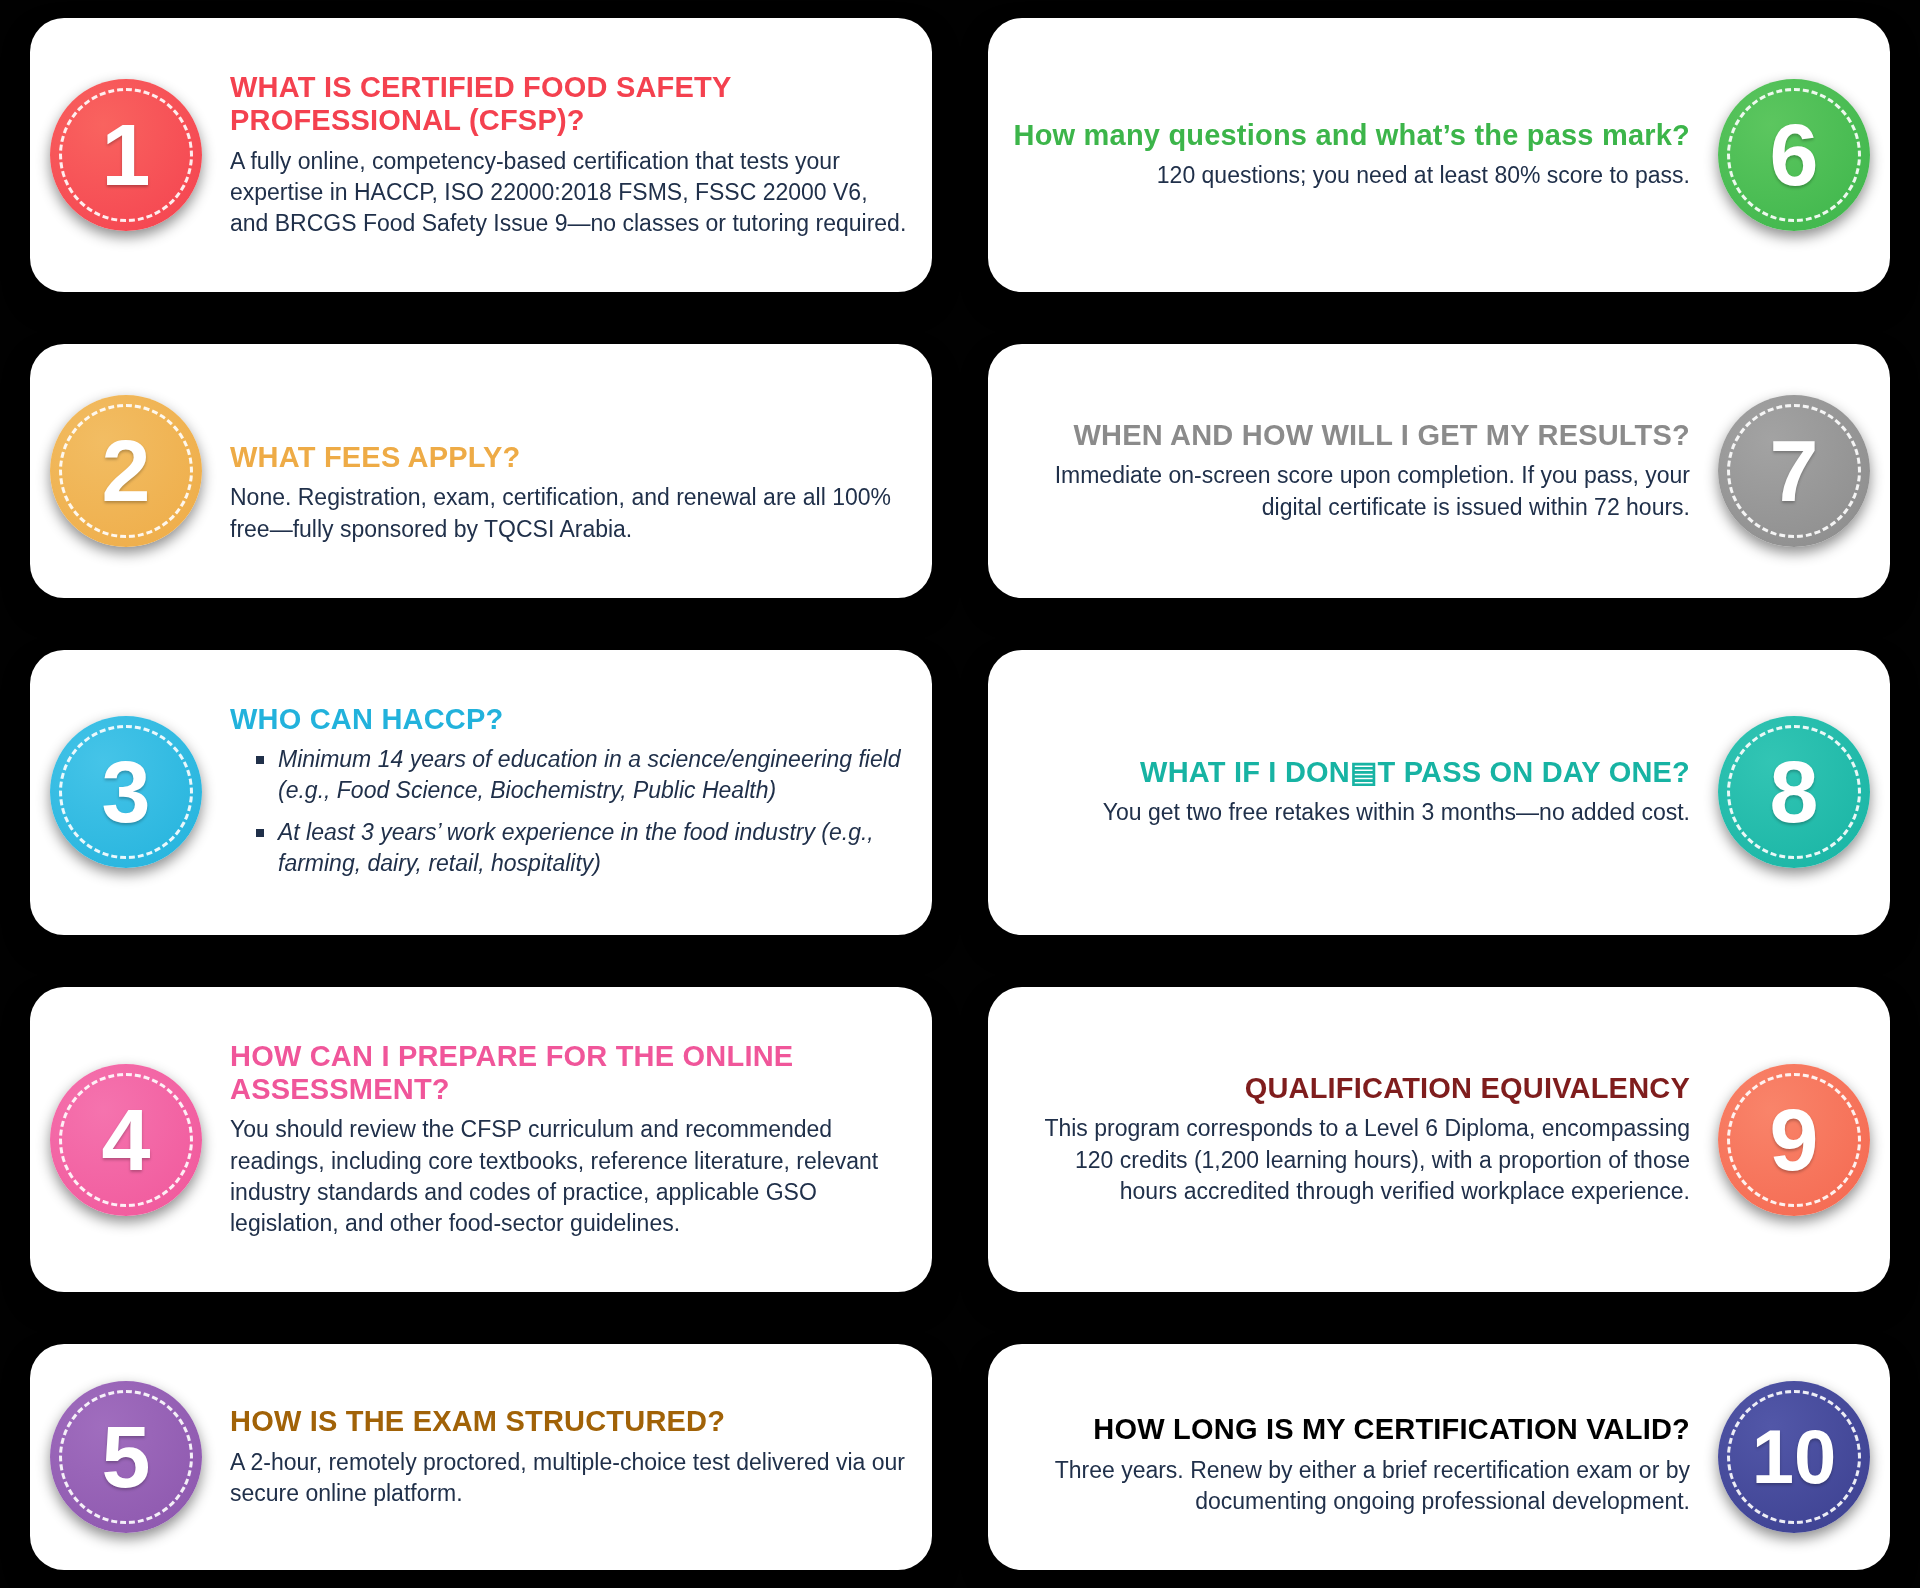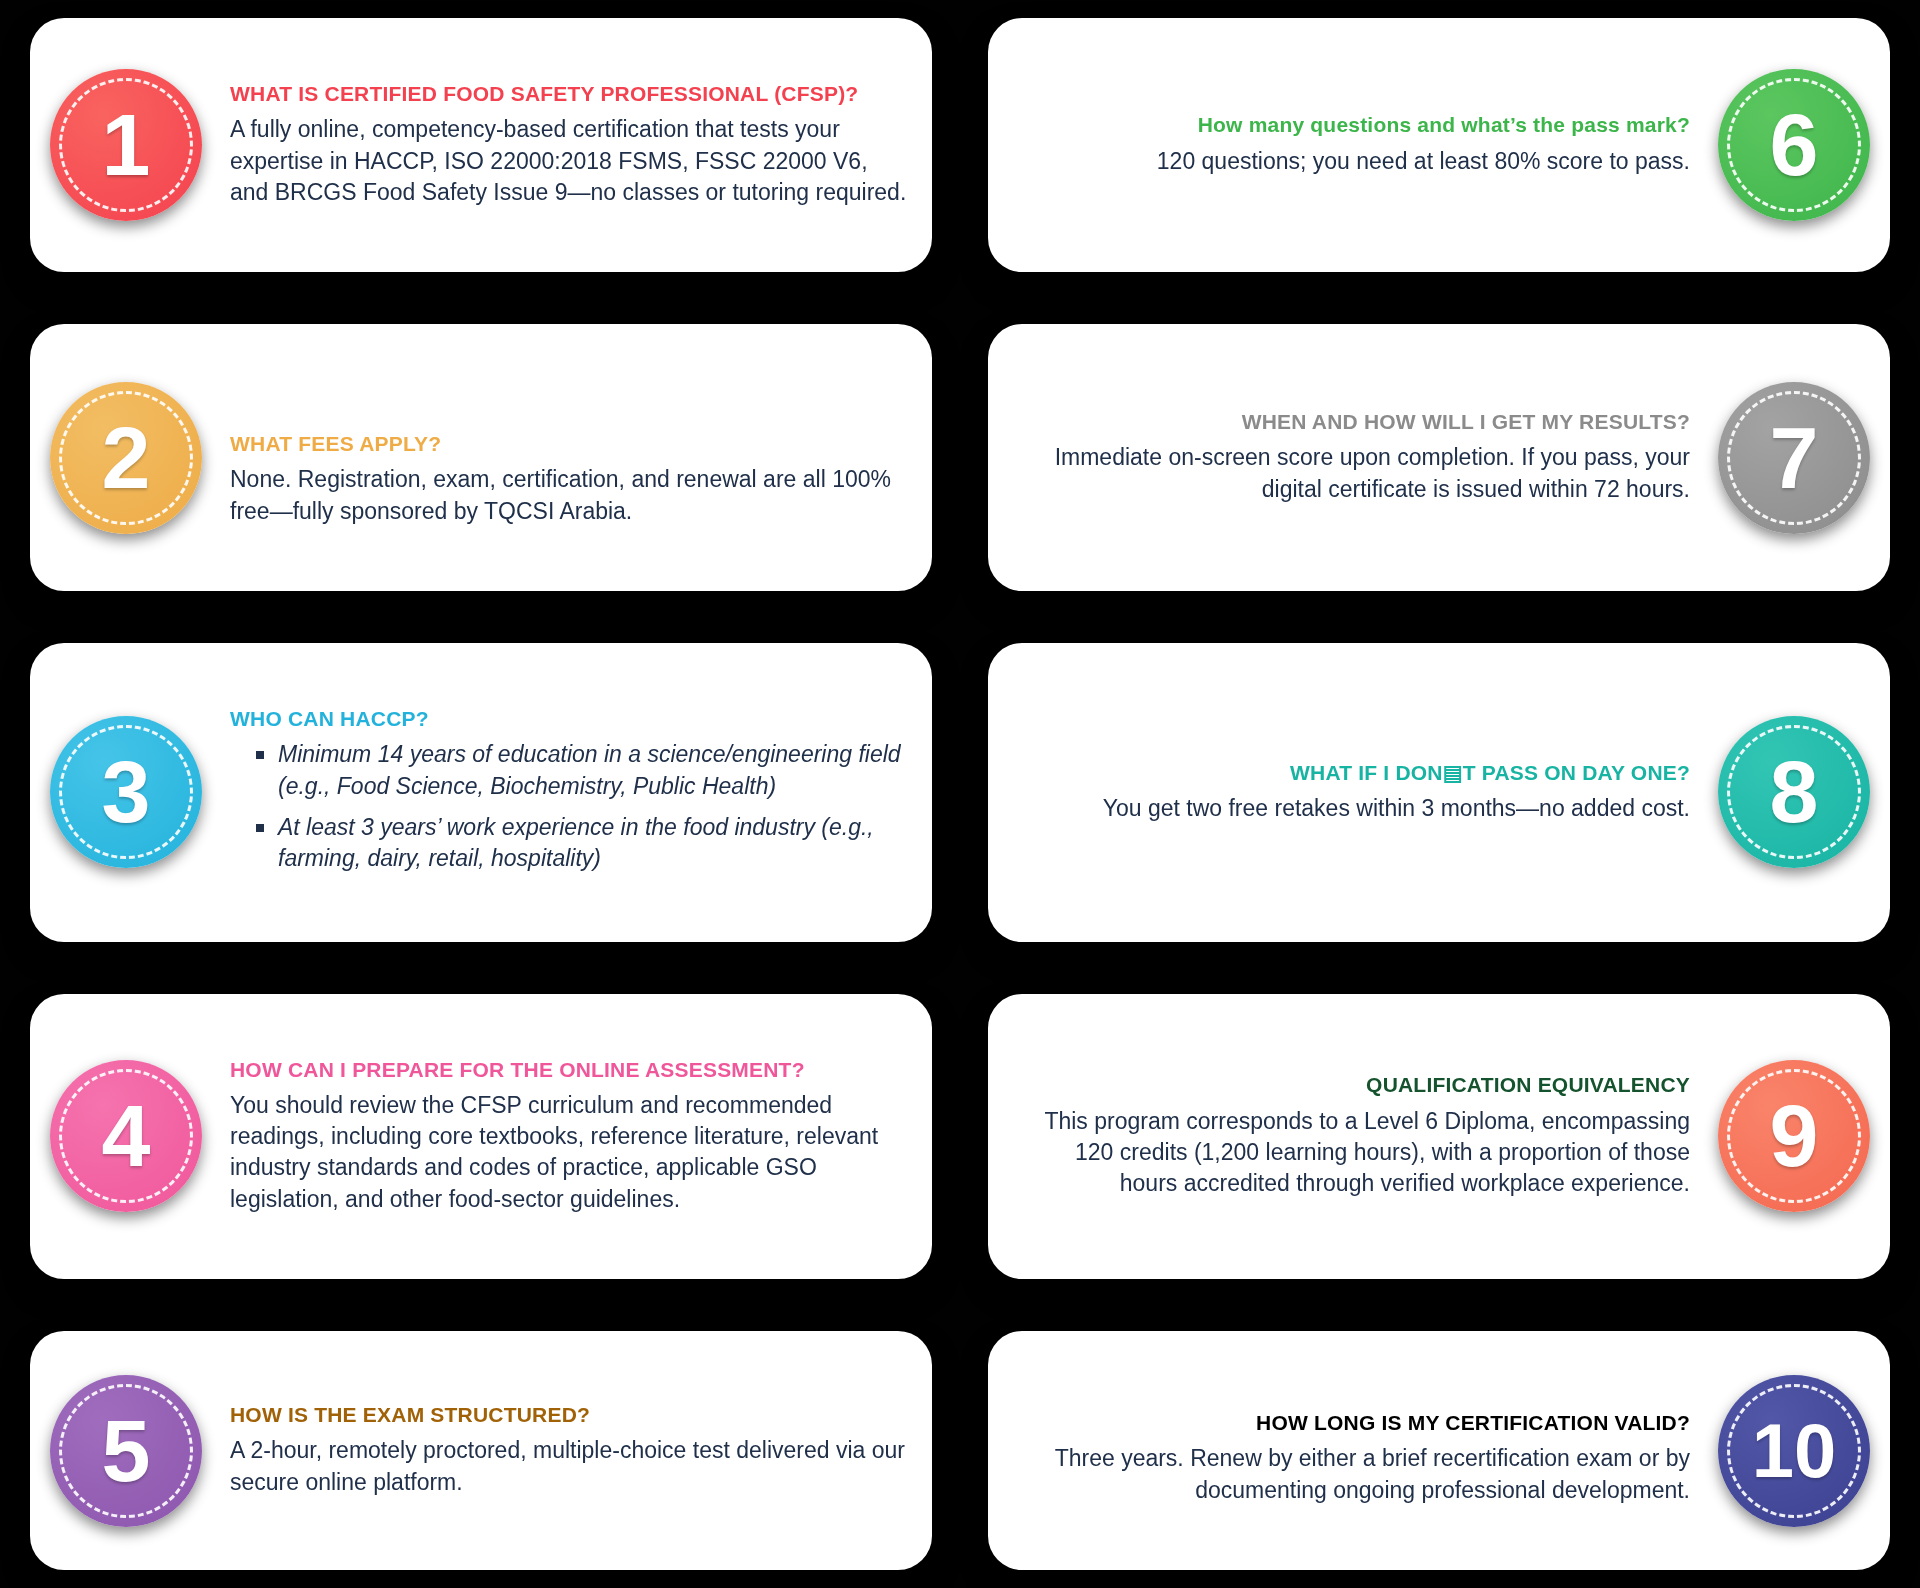--- a/index.html
+++ b/index.html
@@ -76,21 +76,21 @@
     position: relative;
     z-index: 2;
     text-shadow: 0 2px 3px rgba(0,0,0,0.25);
   }
   .card.left .badge { left: 20px; }
   .card.right .badge { right: 20px; }
   .badge.ten { font-size: 76px; }
 
   .content { width: 100%; }
   .card-title {
-    font-size: 21px;
+    font-size: 29px;
     font-weight: bold;
     line-height: 1.15;
     margin: 0 0 8px 0;
     letter-spacing: 0.2px;
   }
   .card-body {
     font-size: 23px;
     color: #20304a;
     line-height: 1.36;
     margin: 0;
@@ -205,21 +205,21 @@
         <p class="card-body">You should review the CFSP curriculum and recommended readings, including core textbooks, reference literature, relevant industry standards and codes of practice, applicable GSO legislation, and other food-sector guidelines.</p>
       </div>
     </div>
 
     <div class="card right">
       <div class="badge" style="right:20px;background:radial-gradient(circle at 35% 30%, #f9846a, #f4674f);">
         <span class="dash"></span>
         <span class="num">9</span>
       </div>
       <div class="content">
-        <h2 class="card-title" style="color:#14532d;">QUALIFICATION EQUIVALENCY</h2>
+        <h2 class="card-title" style="color:#7f1d1d;">QUALIFICATION EQUIVALENCY</h2>
         <p class="card-body">This program corresponds to a Level 6 Diploma, encompassing 120 credits (1,200 learning hours), with a proportion of those hours accredited through verified workplace experience.</p>
       </div>
     </div>
 
     <div class="card left">
       <div class="badge" style="left:20px;background:radial-gradient(circle at 35% 30%, #a06dbe, #8b55ac);">
         <span class="dash"></span>
         <span class="num">5</span>
       </div>
       <div class="content">

